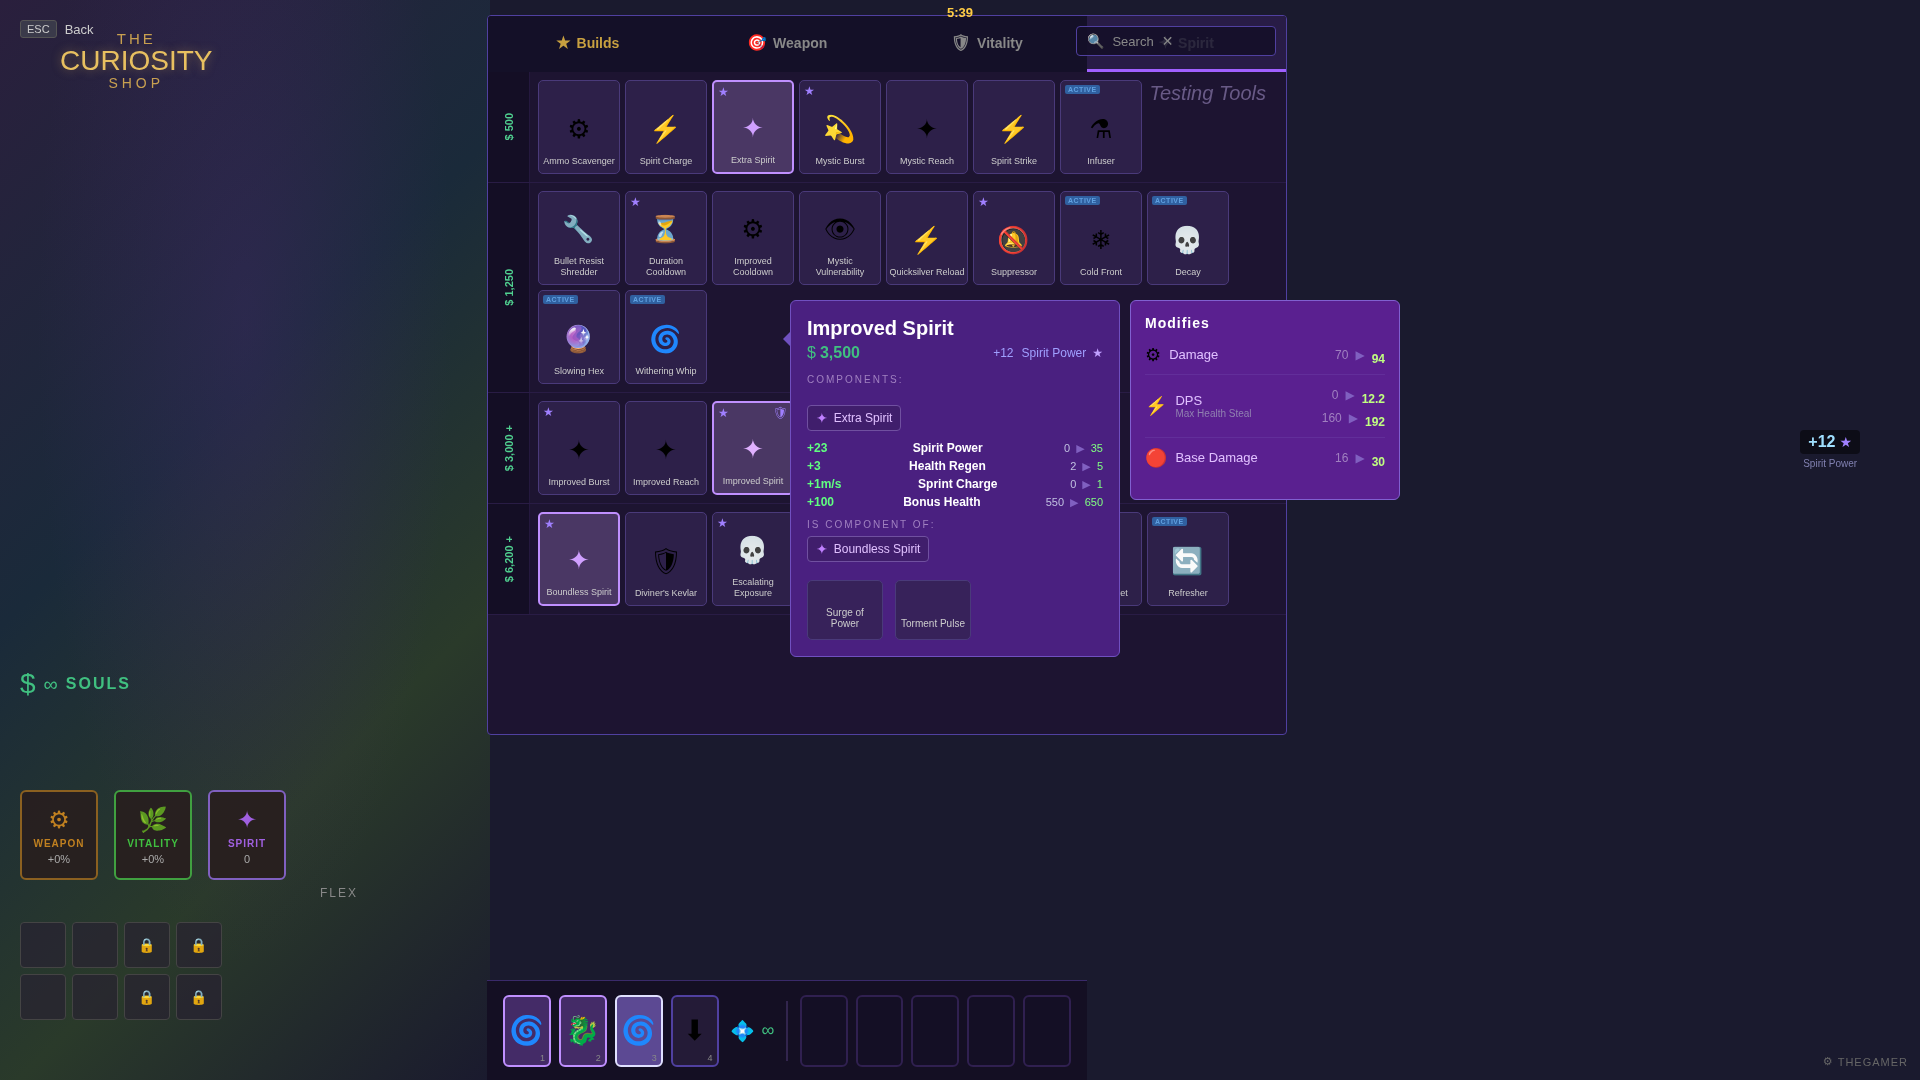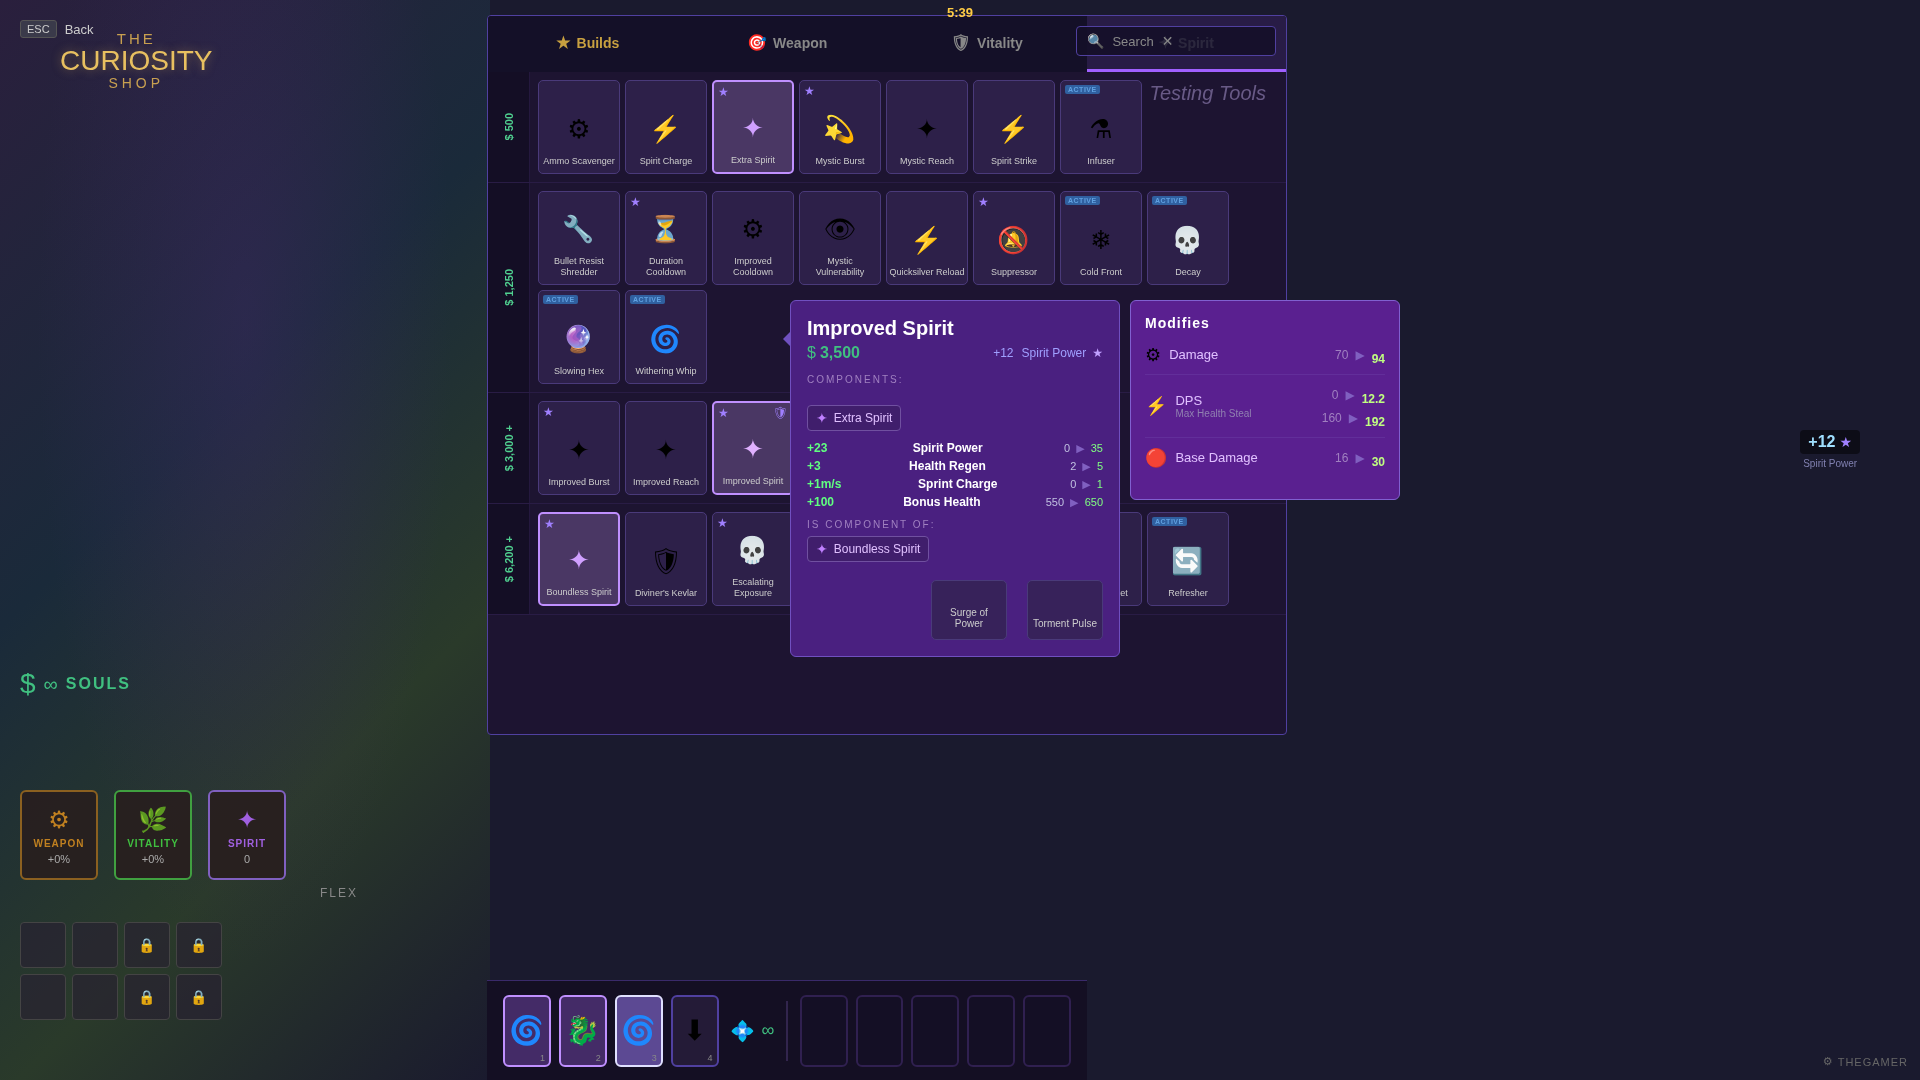--- a/index.html
+++ b/index.html
@@ -935,21 +935,21 @@
     </span>
   </div>
 
   <div class="detail-section-label">IS COMPONENT OF:</div>
   <div class="component-badge">
     <span class="component-icon">✦</span>
     <span class="component-name">Boundless Spirit</span>
   </div>
 
   
-  <div style="display:flex;gap:20px;margin-top:8px;justify-content:flex-end;">
+  <div style="display:flex;gap:12px;margin-top:8px;">
     <div class="item-card" style="width:76px;height:60px;">
       <div style="font-size:10px;color:#ccc;text-align:center;padding:4px;">Surge of Power</div>
     </div>
     <div class="item-card" style="width:76px;height:60px;">
       <div style="font-size:10px;color:#ccc;text-align:center;padding:4px;">Torment Pulse</div>
     </div>
   </div>
 </div>
 
 <div class="modifies-panel">

